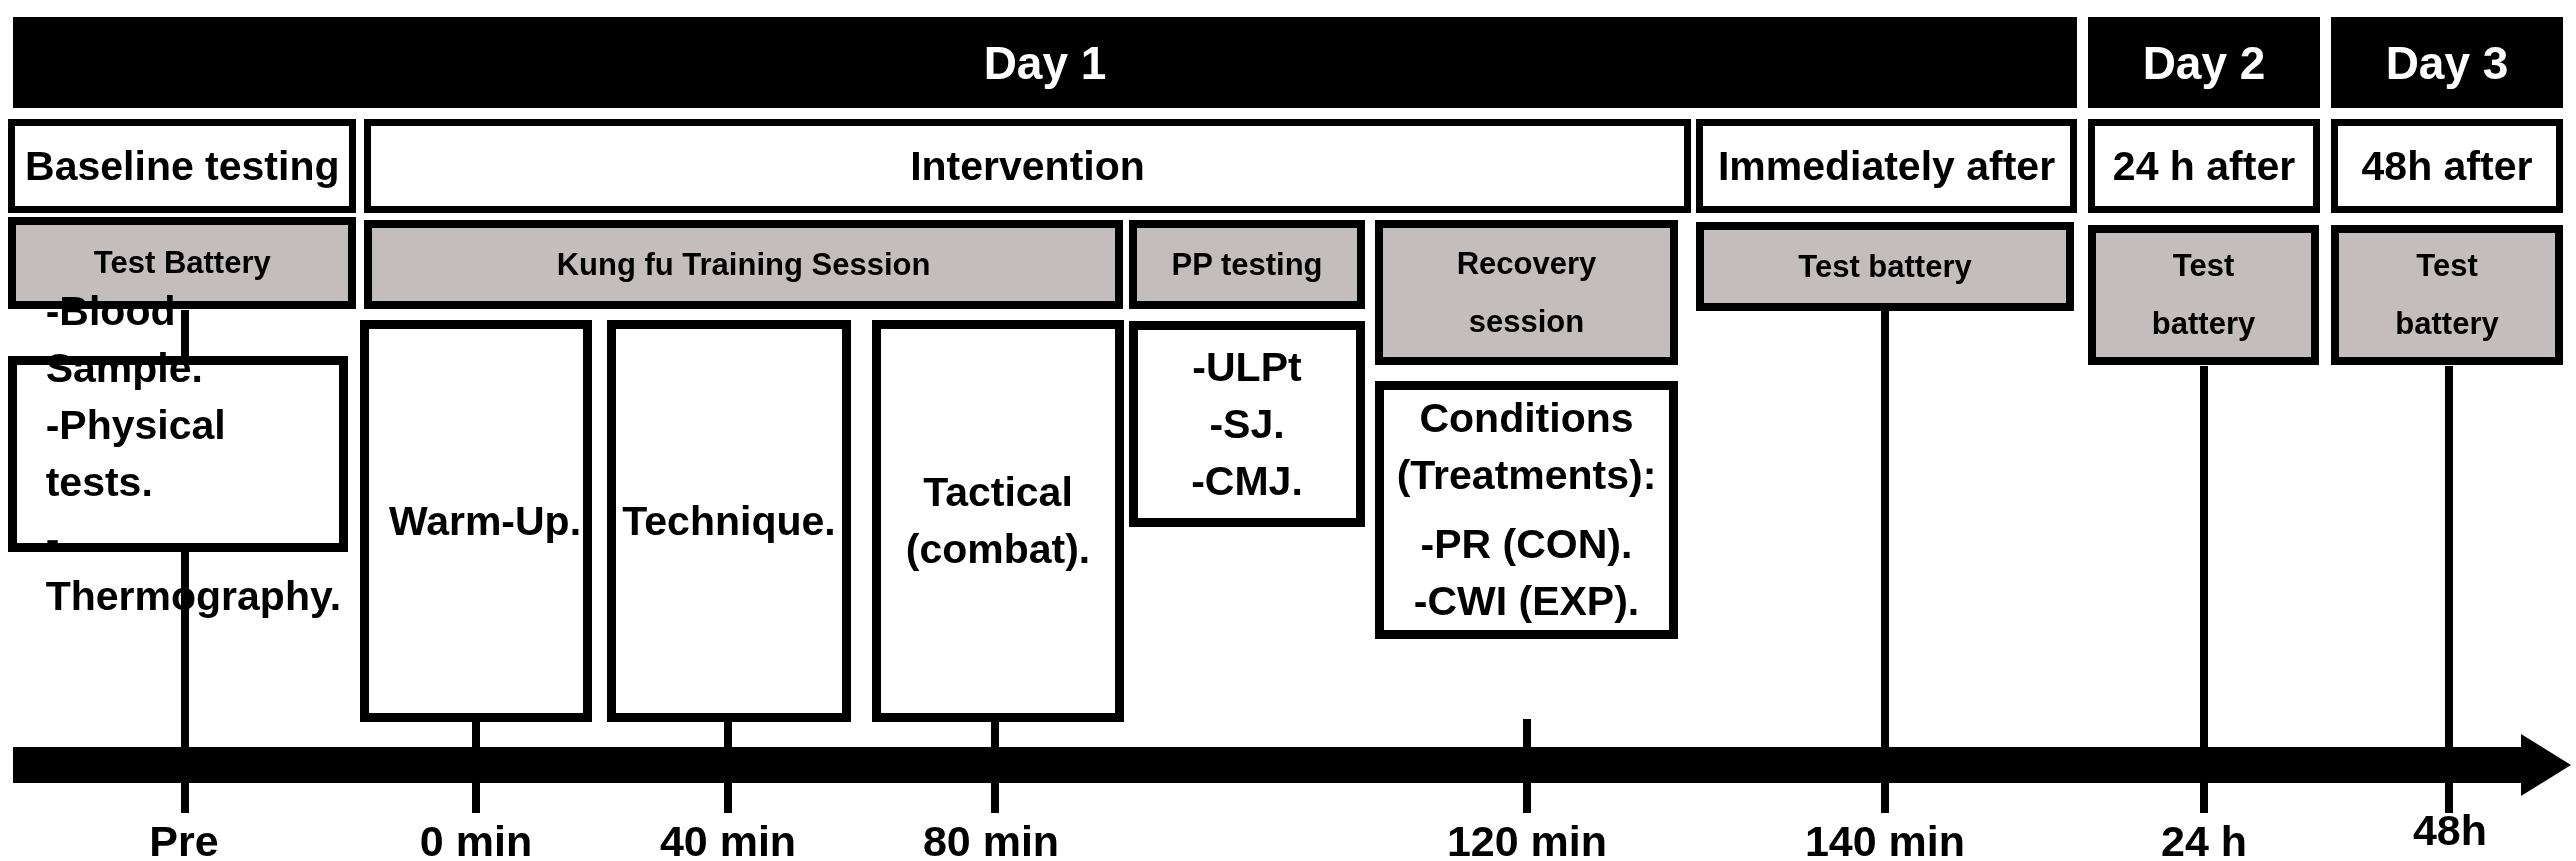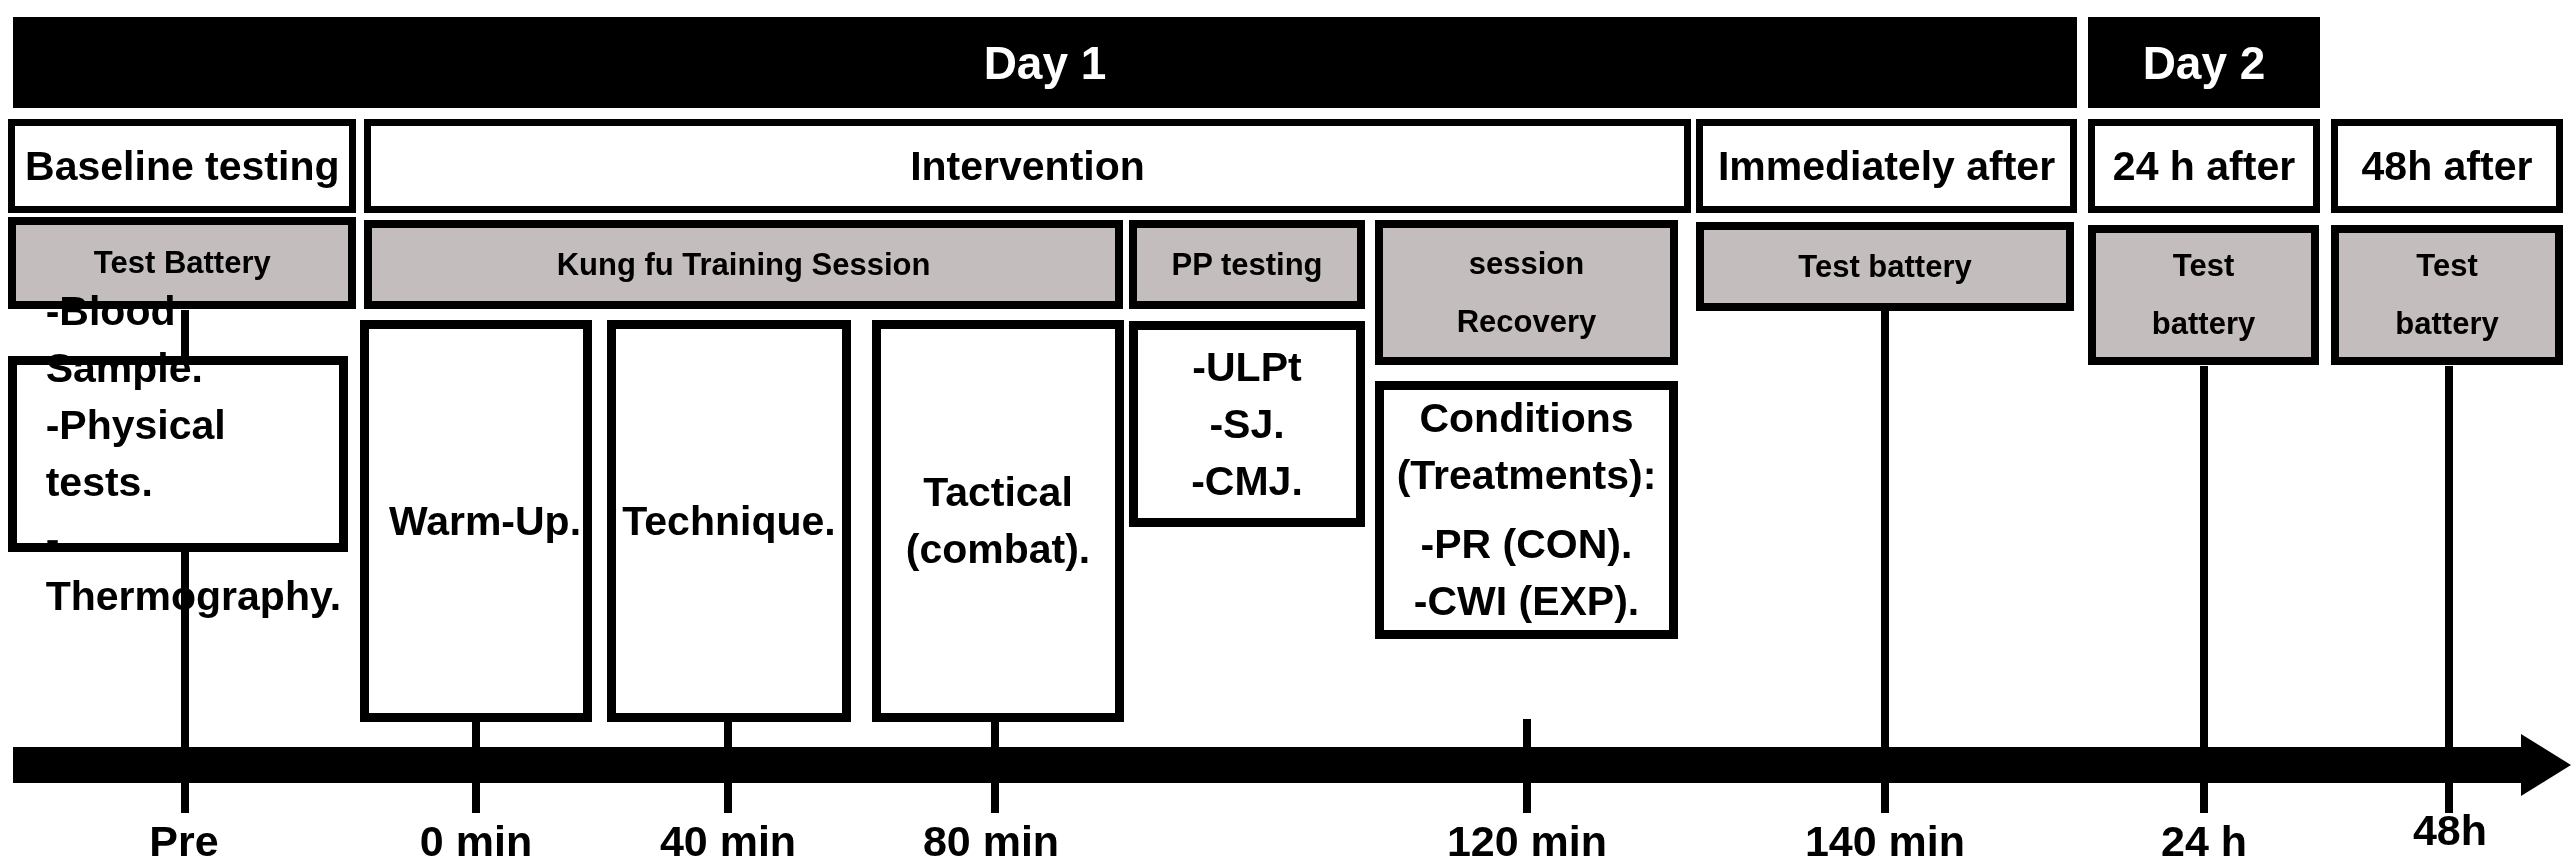--- a/index.html
+++ b/index.html
@@ -84,20 +84,23 @@
 <body>
 
 <div id="diagram">
 
   <div class="abs daybar" style="left:13px; top:17px; width:2064px; height:91px;">
     <span>Day 1</span>
   </div>
   <div class="abs daybar" style="left:2088px; top:17px; width:232px; height:91px;">
     <span>Day 2</span>
   </div>
+  <div class="abs daybar" style="left:2331px; top:17px; width:232px; height:91px;">
+    <span>Day 3</span>
+  </div>
 
   <div class="abs wbox" style="left:8.3px; top:119px; width:348px; height:94px;">
     <span>Baseline testing</span>
   </div>
   <div class="abs wbox" style="left:364px; top:119px; width:1327px; height:94px;">
     <span>Intervention</span>
   </div>
   <div class="abs wbox" style="left:1696px; top:119px; width:381px; height:94px;">
     <span>Immediately after</span>
   </div>
@@ -121,22 +124,22 @@
   <div class="abs gbox" style="left:8.3px; top:217px; width:348px; height:92px;">
     <span>Test Battery</span>
   </div>
   <div class="abs gbox" style="left:364px; top:220px; width:759px; height:89px;">
     <span>Kung fu Training Session</span>
   </div>
   <div class="abs gbox" style="left:1129px; top:220px; width:236px; height:89px;">
     <span>PP testing</span>
   </div>
   <div class="abs gbox" style="left:1375px; top:220px; width:303px; height:145px;">
+    <span>Recovery</span>
     <span>session</span>
-    <span>Recovery</span>
   </div>
   <div class="abs gbox" style="left:1696px; top:222px; width:378px; height:89px;">
     <span>Test battery</span>
   </div>
   <div class="abs gbox" style="left:2088px; top:225px; width:231px; height:140px;">
     <span>Test</span>
     <span>battery</span>
   </div>
   <div class="abs gbox" style="left:2331px; top:225px; width:232px; height:140px;">
     <span>Test</span>

